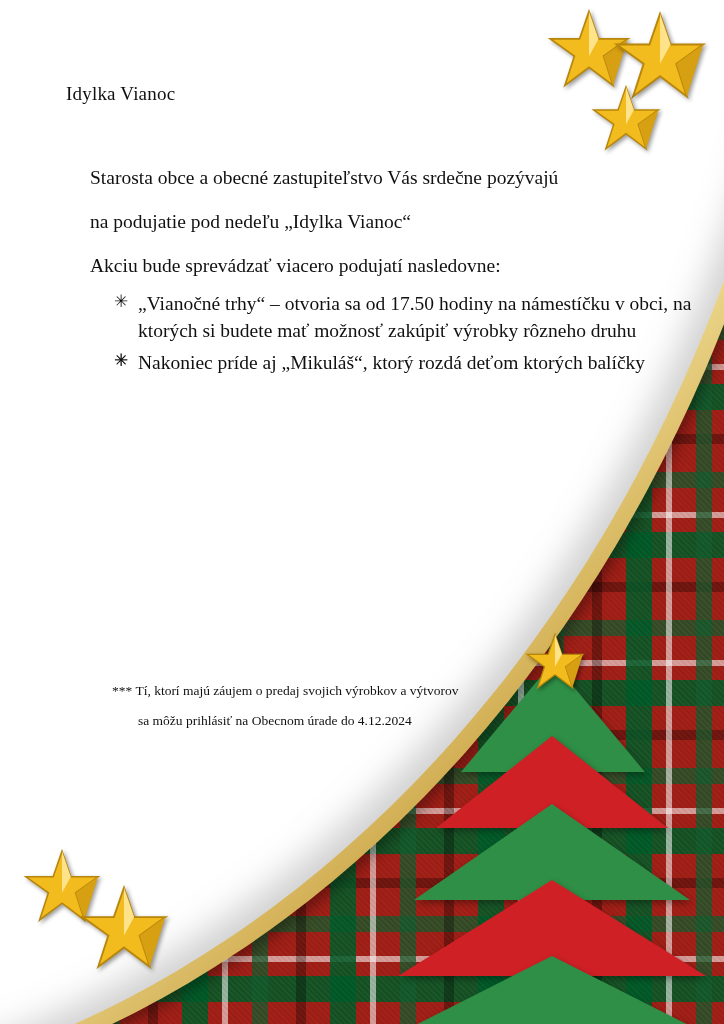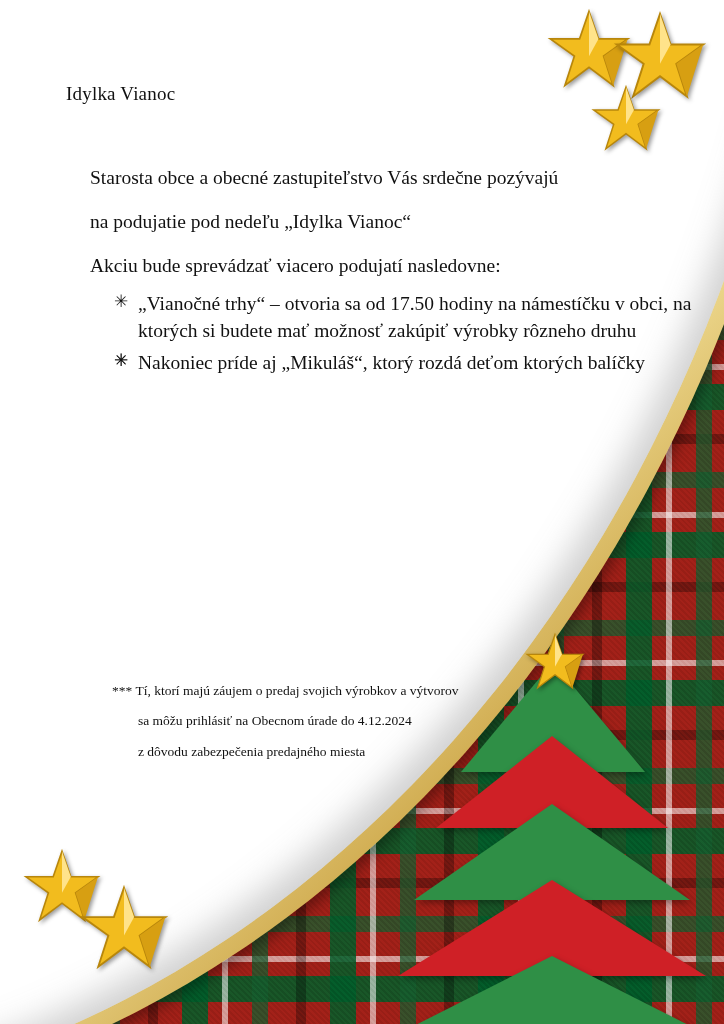--- a/index.html
+++ b/index.html
@@ -278,17 +278,16 @@
       </ul>
 
       <div class="spacer-12"></div>
 
       <div class="spacer-12"></div>
     </div>
 
     <div class="footnote-block">
       <p class="footnote">*** Tí, ktorí  majú záujem o predaj svojich výrobkov a výtvorov</p>
       <p class="footnote indent">sa môžu prihlásiť na Obecnom úrade do 4.12.2024</p>
-      <p class="footnote indent">z dôvodu zabezpečenia predajného miesta</p>
     </div>
 
   </div>
 </div>
 
 </body></html>

